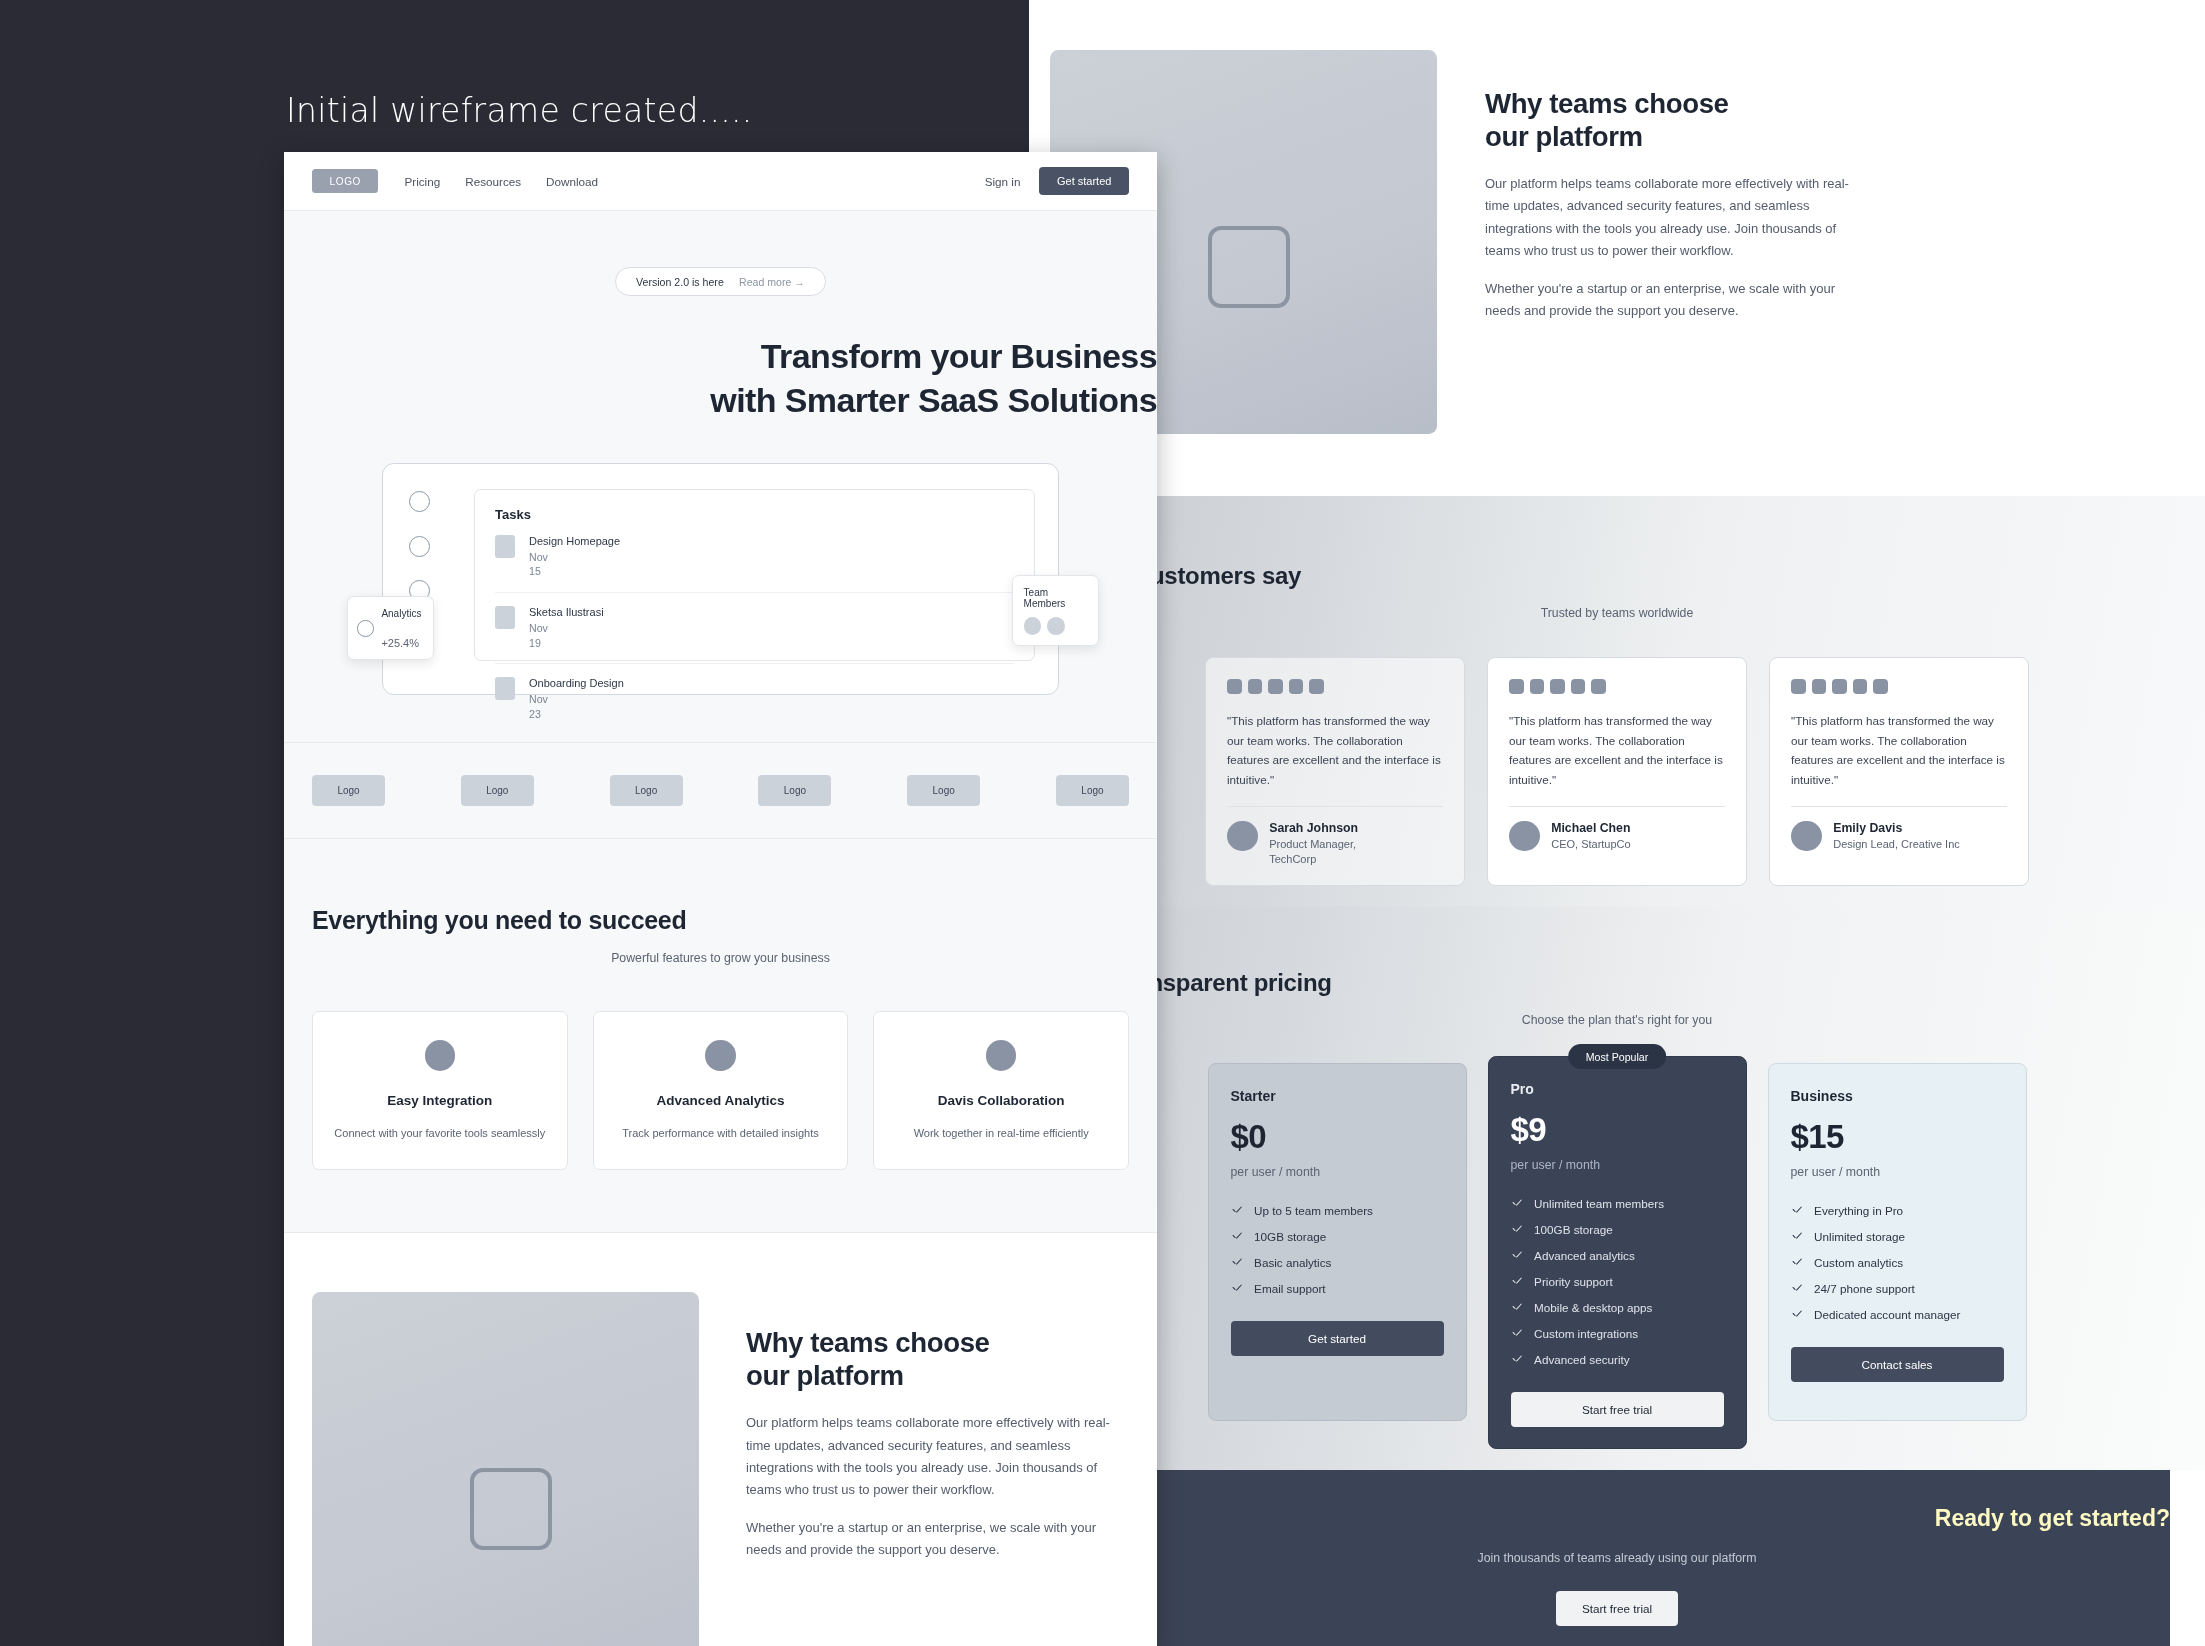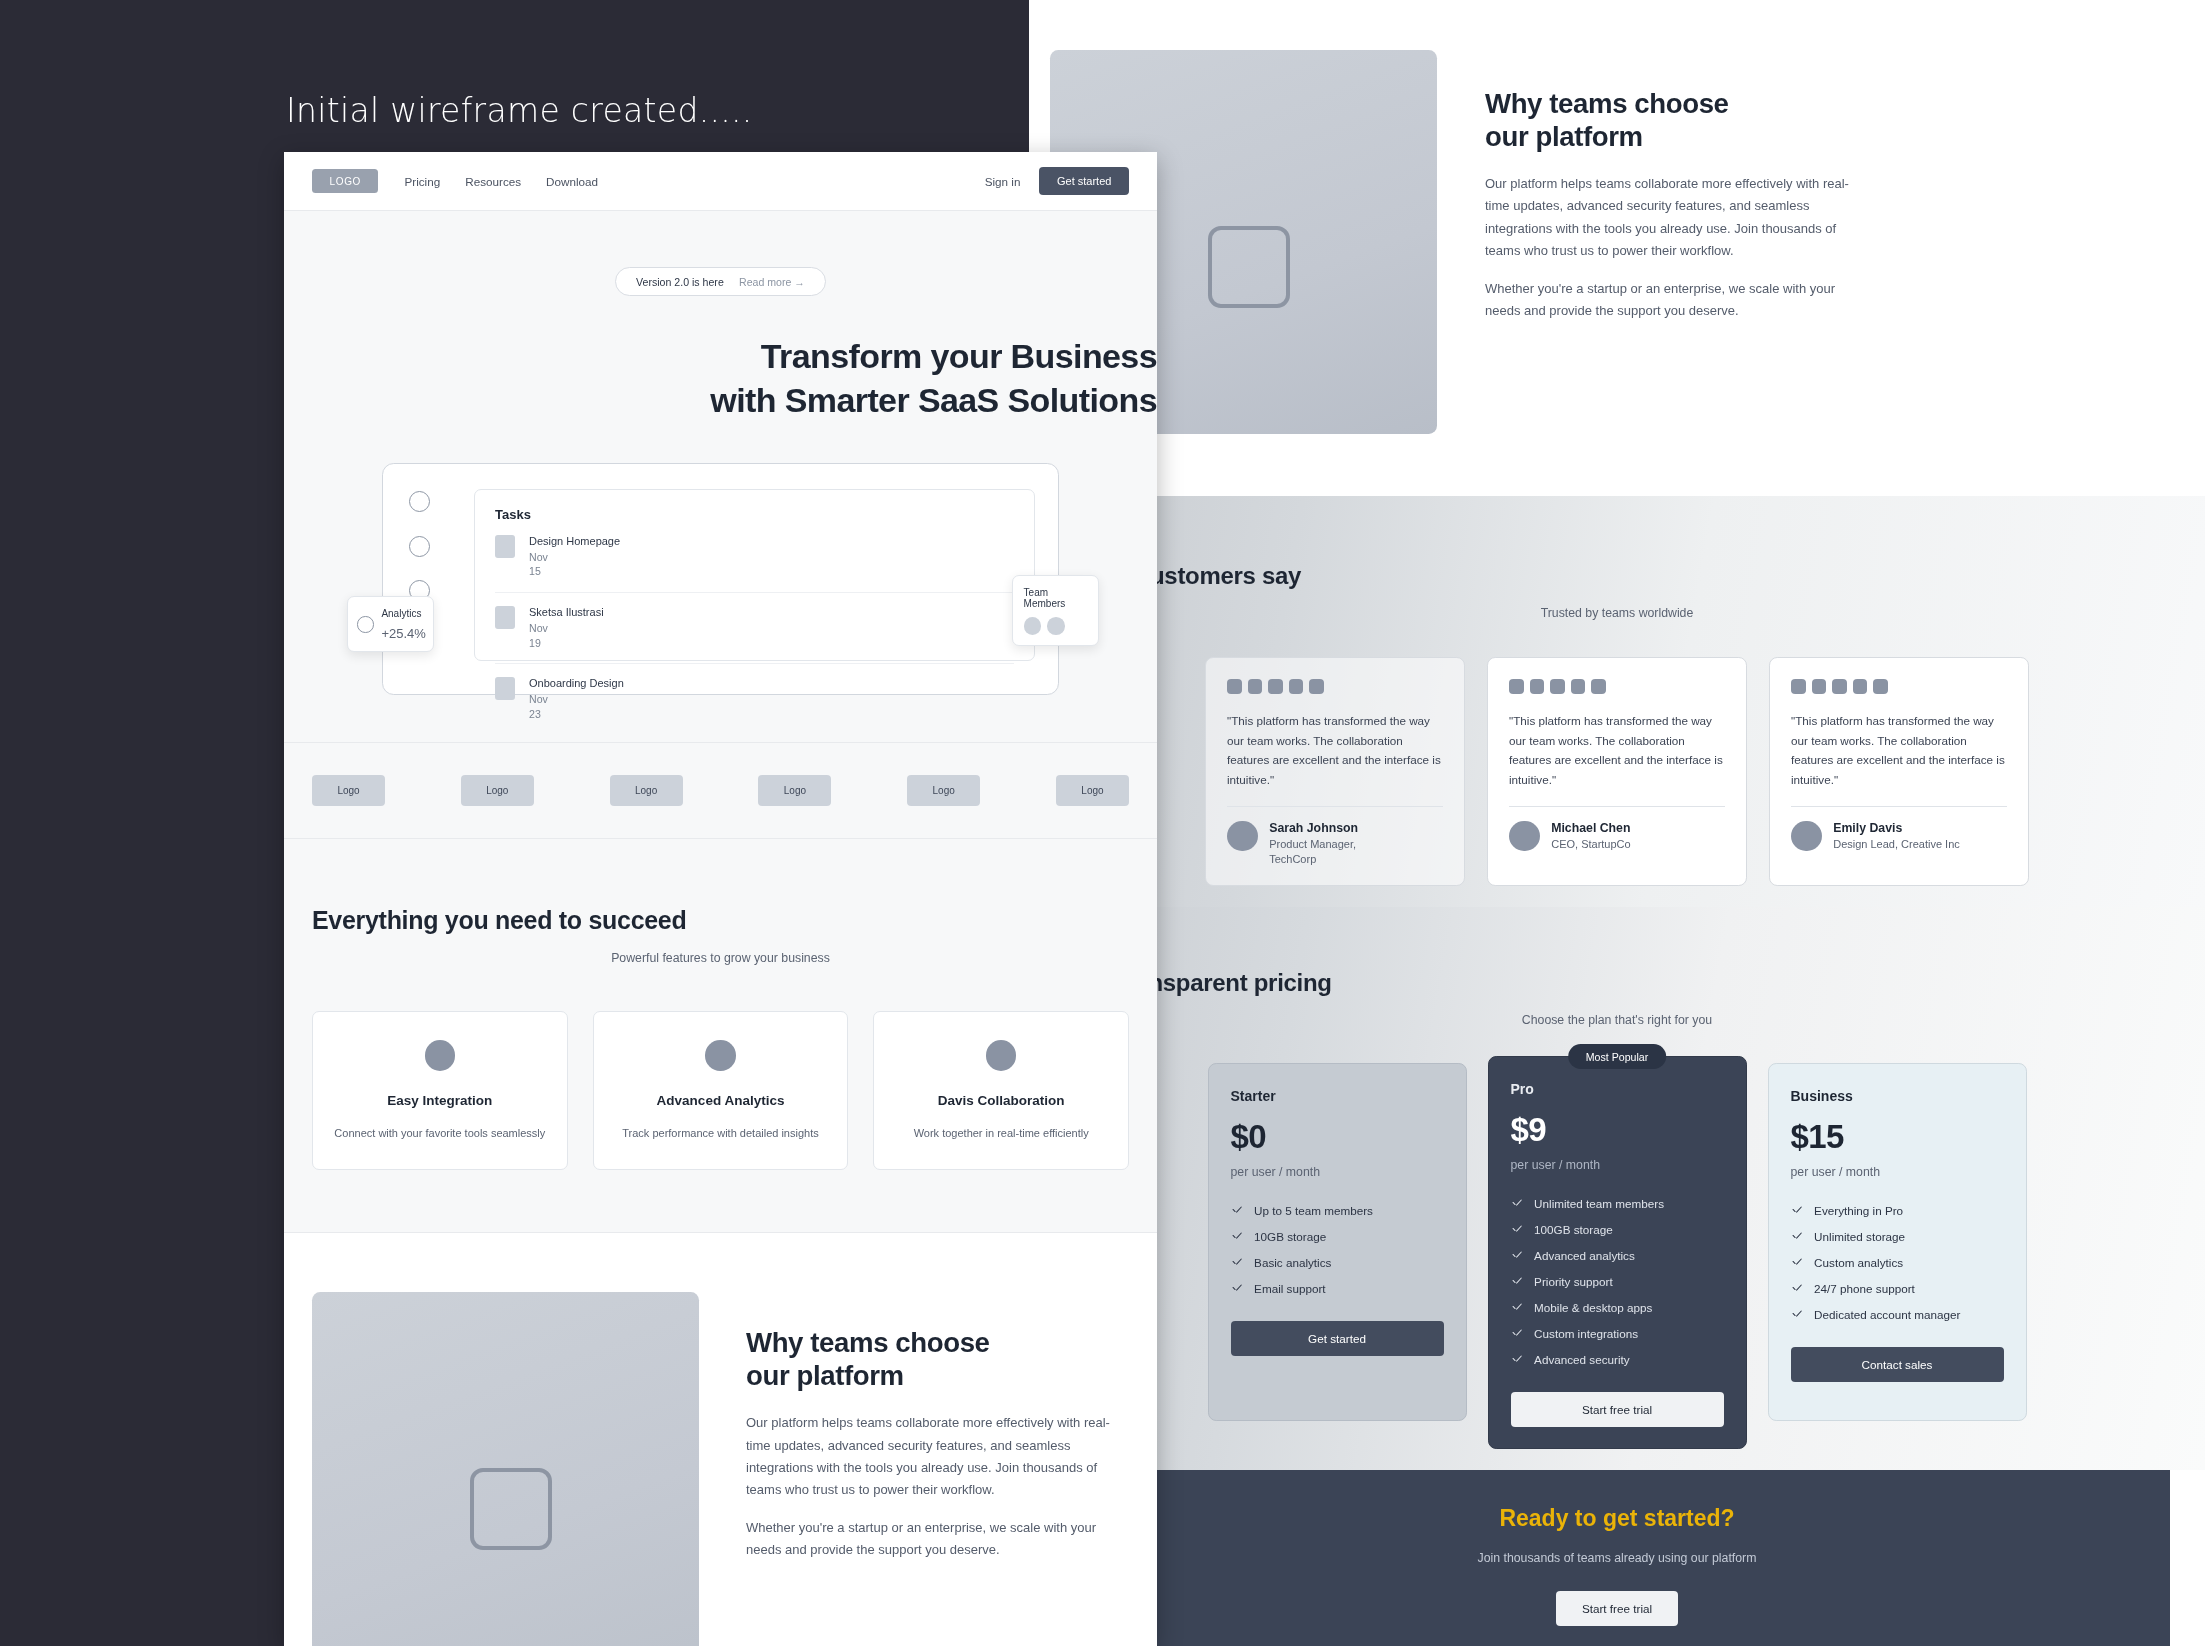--- a/index.html
+++ b/index.html
@@ -114,21 +114,21 @@
     padding: 11px 0; border-radius: 4.1px; font-size: 11.7px; border: none; cursor: pointer;
     font-family: "Liberation Sans", sans-serif;
   }
   .btn-dark { background: #434c5e; color: #ffffff; }
   .btn-light { background: #f0f2f4; color: #1e2633; }
 
   .rp-cta {
     position: relative; height: 178px; margin: 0 35px;
     background: #3b4456; border-radius: 0; padding-top: 35px;
   }
-  .cta-h { font-size: 23px; font-weight: 700; color: #eab308; text-align: center; }
+  .cta-h { font-size: 23px; font-weight: 700; color: #fef9c3; text-align: right; }
   .cta-sub { font-size: 12.3px; color: #c3cad6; text-align: center; margin-top: 19px; }
   .cta-btn {
     display: block; margin: 26px auto 0; background: #f0f2f4; color: #1e2633;
     font-size: 11.7px; padding: 11px 26px; border: none; border-radius: 4.1px; cursor: pointer;
     font-family: "Liberation Sans", sans-serif;
   }
 
   
   .backdrop-title {
     position: absolute; left: 286px; top: 91px;
@@ -189,21 +189,21 @@
   .task-title { font-size: 11px; color: #2e3747; }
   .task-date { font-size: 10.6px; color: #7b8492; margin-top: 3.5px; line-height: 1.35; }
   .float-analytics {
     position: absolute; left: -36px; top: 132px; width: 87px;
     background: #ffffff; border: 0.6px solid #e2e6eb; border-radius: 7px;
     padding: 10.6px 9.4px; display: flex; gap: 7.6px; align-items: center;
     box-shadow: 0 3.5px 10.6px rgba(0,0,0,0.09);
   }
   .fa-ring { width: 16.4px; height: 16.4px; border: 1.8px solid #8e97a5; border-radius: 50%; flex: 0 0 16.4px; }
   .fa-t { font-size: 10px; color: #2e3747; }
-  .fa-v { font-size: 13px; color: #5b6372; margin-top: 7px; }
+  .fa-v { font-size: 11px; color: #5b6372; margin-top: 18px; }
   .float-team {
     position: absolute; right: -41px; top: 111px; width: 87px;
     background: #ffffff; border: 0.6px solid #e2e6eb; border-radius: 7px;
     padding: 10.6px 10.6px; box-shadow: 0 3.5px 10.6px rgba(0,0,0,0.09);
   }
   .ft-t { font-size: 10px; color: #2e3747; }
   .ft-avs { display: flex; gap: 5.9px; margin-top: 8.2px; }
   .ft-av { width: 17.6px; height: 17.6px; border-radius: 50%; background: #ccd2da; }
 
   .lp-logos {

